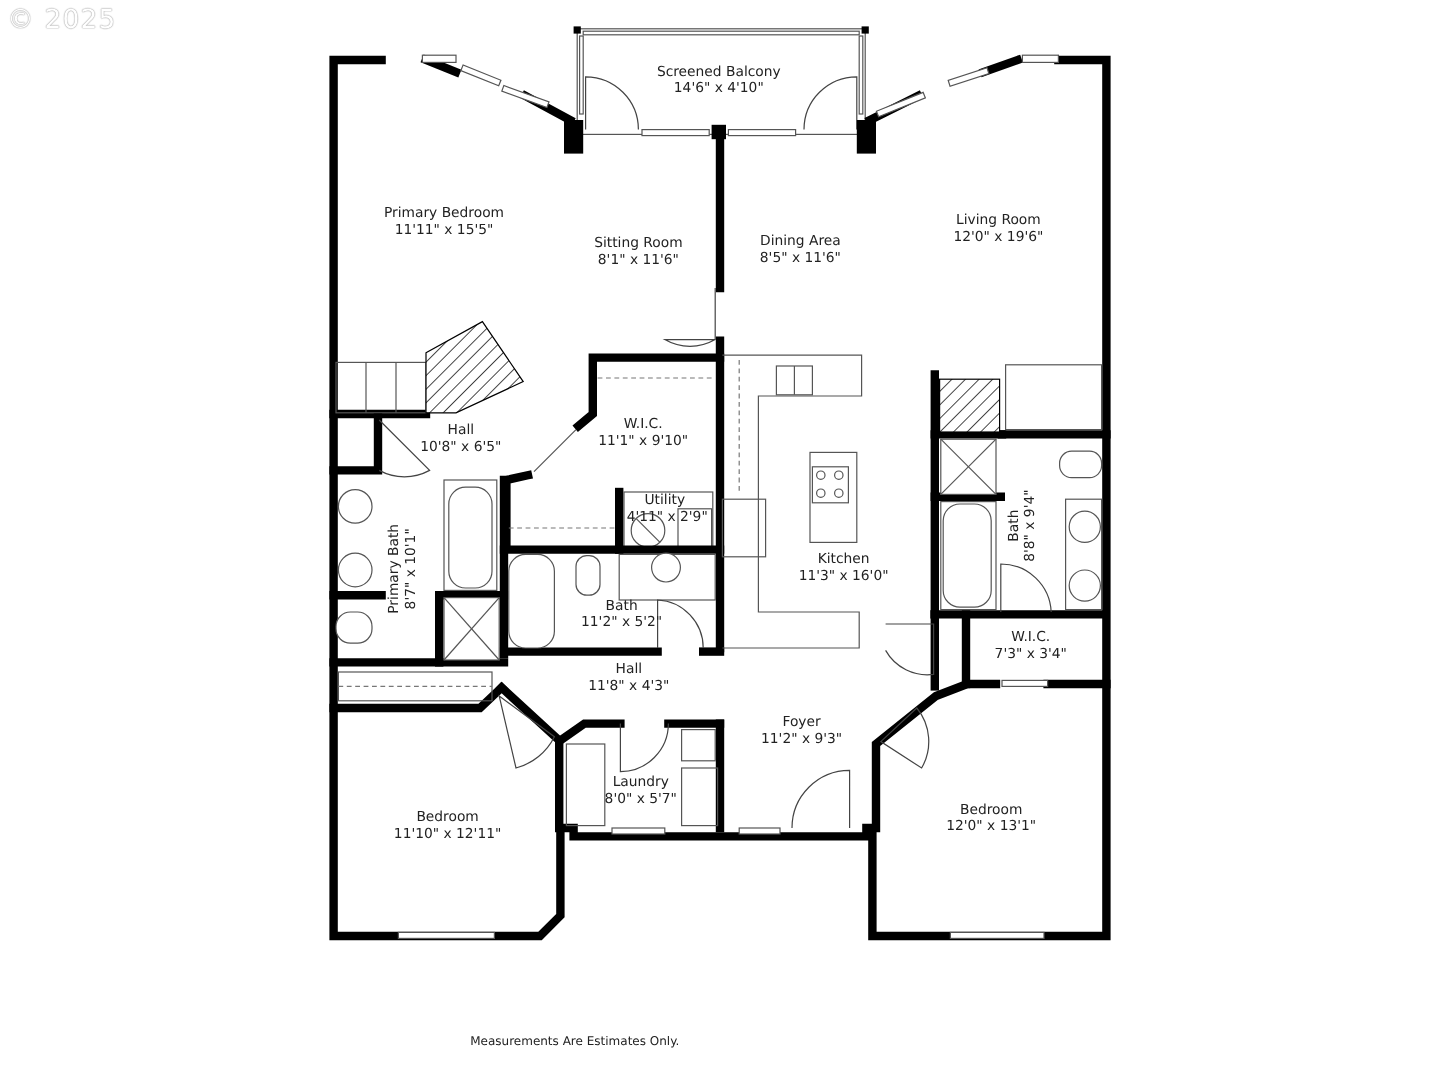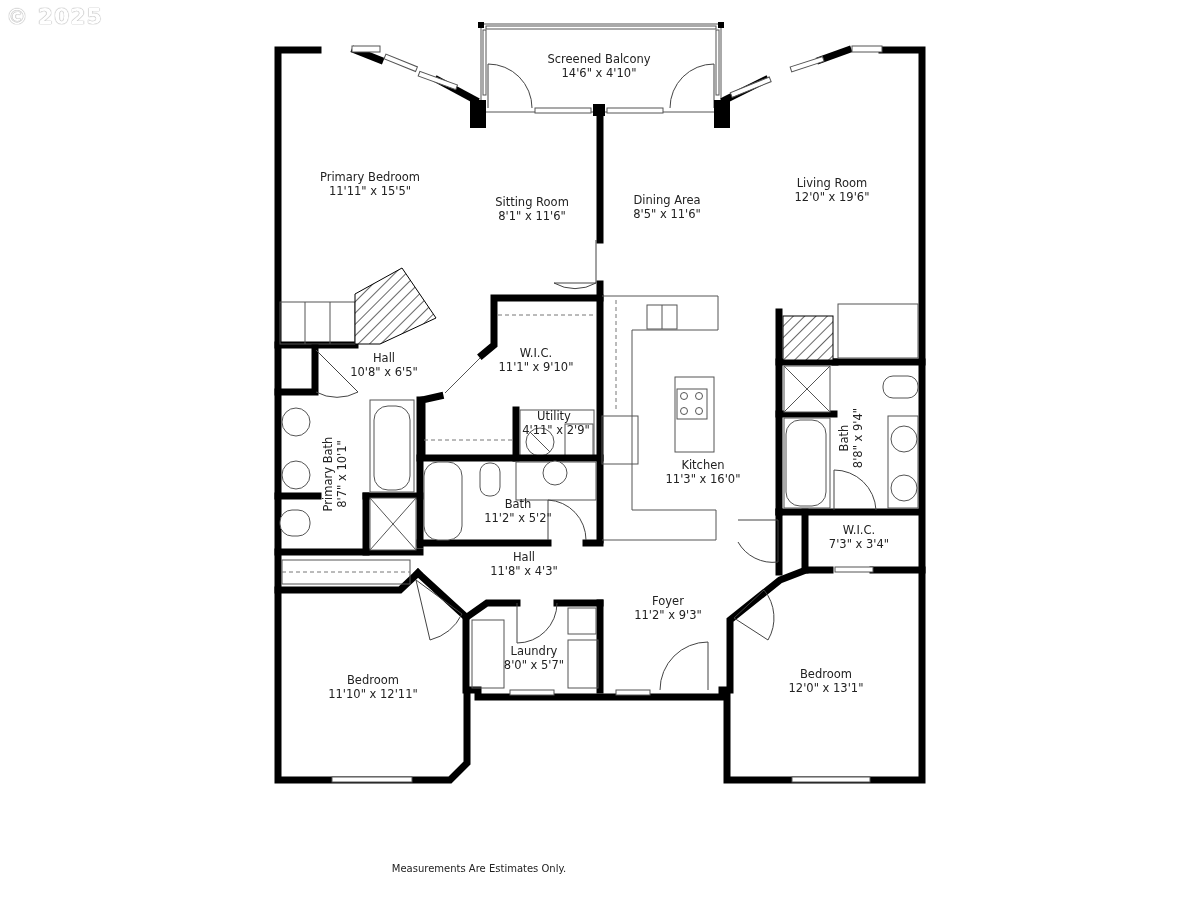--- a/index.html
+++ b/index.html
@@ -1,17 +1,17 @@
 <!DOCTYPE html>
 <html><head>
 <meta charset="utf-8">
 <style>
   html, body { margin: 0; padding: 0; background: #ffffff; }
   body { width: 1200px; height: 900px; position: relative; overflow: hidden; font-family: "DejaVu Sans", "Liberation Sans", sans-serif; }
-  .copyright { position: absolute; left: 6px; top: 4px; font-size: 22px; color: #ffffff; text-shadow: 0 0 1px #9a9a9a, 0 0 1px #9a9a9a; letter-spacing: 1px; font-weight: bold; }
+  .copyright { position: absolute; left: 6px; top: 4px; font-size: 22px; color: #ffffff; text-shadow: 0 0 1px #9a9a9a, 0 0 1px #9a9a9a; letter-spacing: 1px; }
   svg { position: absolute; left: 0; top: 0; }
   .wall { fill: none; stroke: #000; stroke-width: 7; stroke-linejoin: miter; stroke-linecap: square; }
   .thin { fill: none; stroke: #555; stroke-width: 1; }
   .win { fill: #fff; stroke: #555; stroke-width: 1; }
   .door { fill: none; stroke: #444; stroke-width: 1; }
   .fix { fill: #fff; stroke: #555; stroke-width: 1; }
   .dash { fill: none; stroke: #777; stroke-width: 1; stroke-dasharray: 4 3; }
   .hatch { fill: url(#hatch); stroke: #000; stroke-width: 1; }
   .lbl { font-size: 11.5px; fill: #222; text-anchor: middle; font-family: "DejaVu Sans", "Liberation Sans", sans-serif; }
   .footer { position: absolute; left: 0; width: 958px; top: 863px; text-align: center; font-size: 10px; color: #222; }

